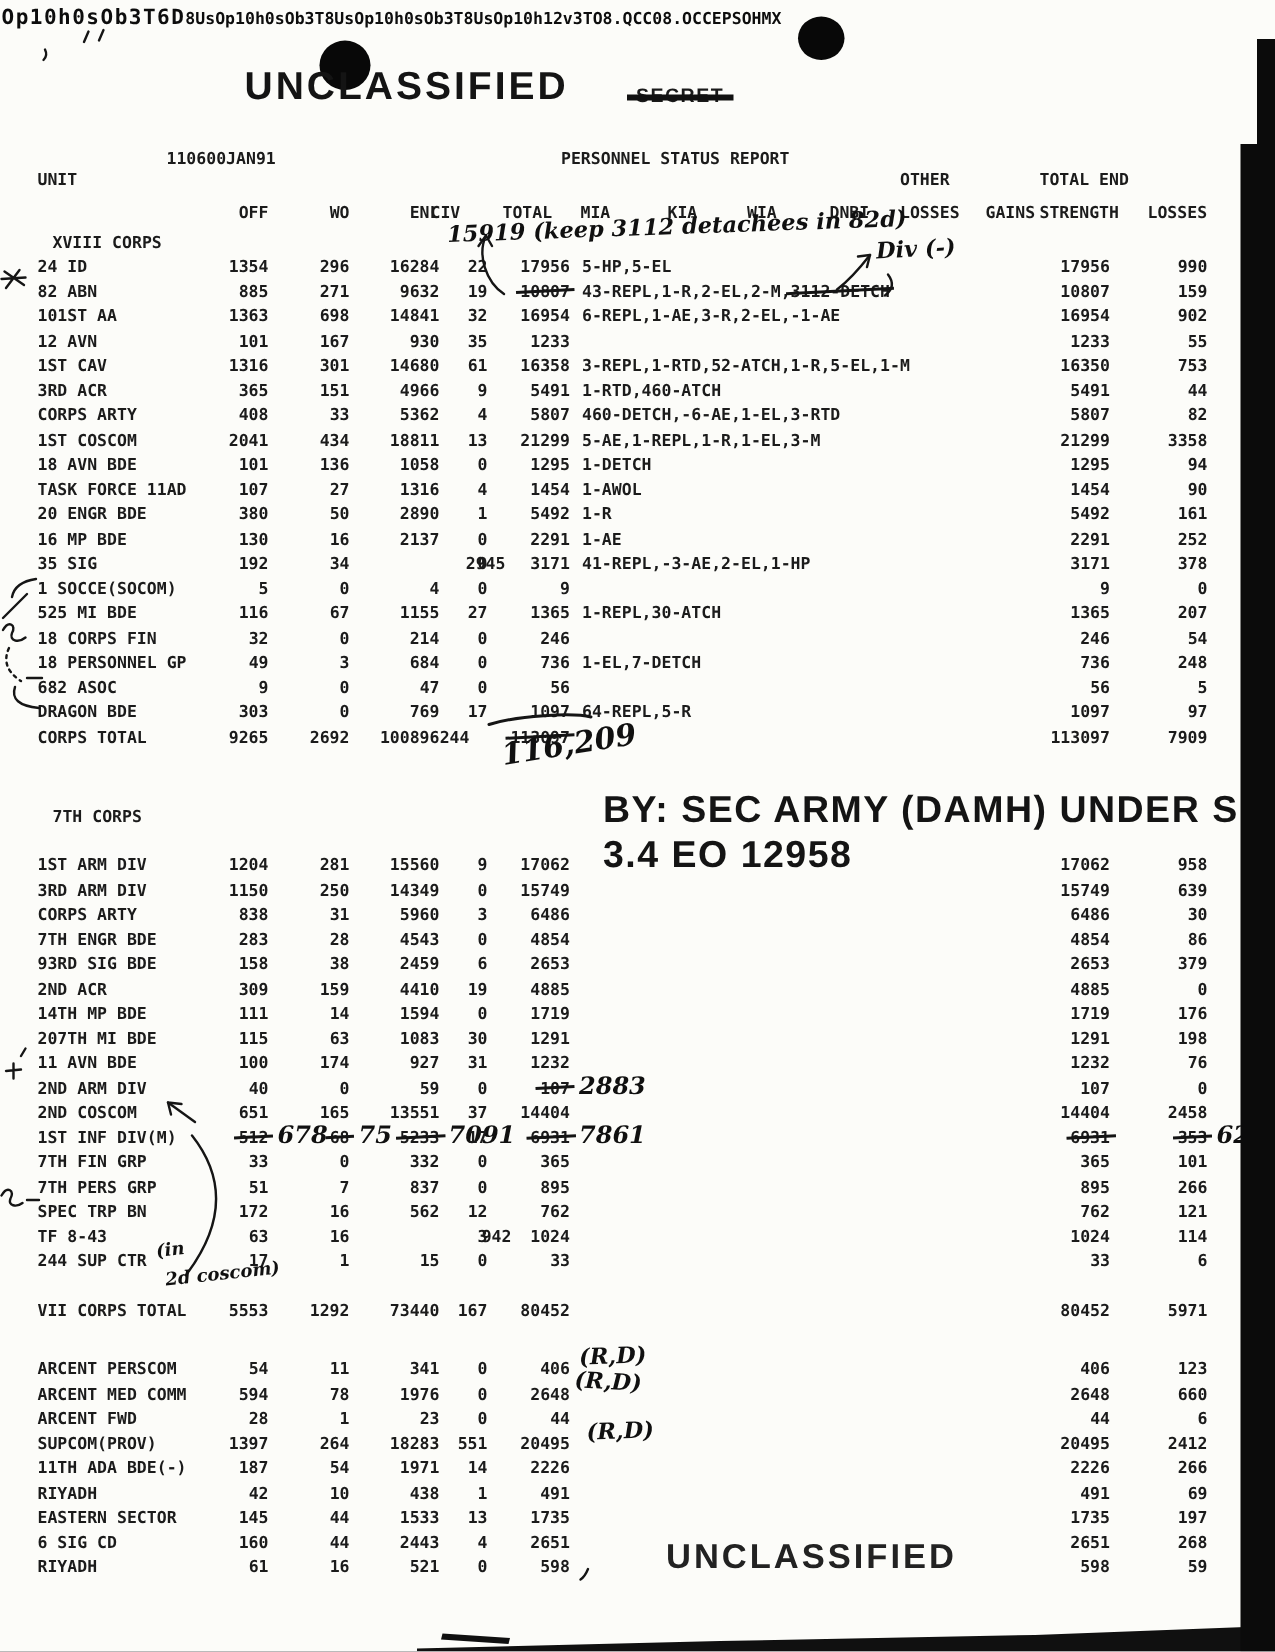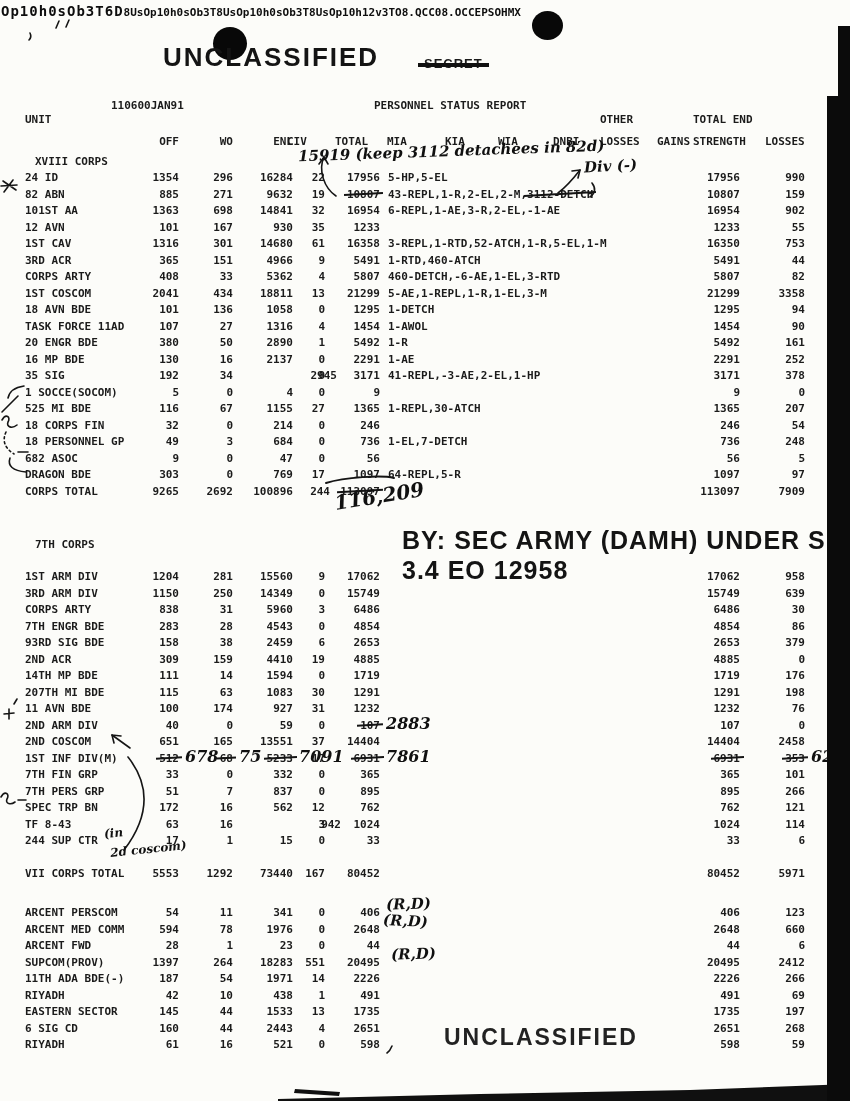--- a/index.html
+++ b/index.html
@@ -268,21 +268,21 @@
         <span class="c r" style="left: 315px; width: 65px;">1097</span>
         <span class="c" style="left: 388px;">64-REPL,5-R</span>
         <span class="c r" style="left: 655px; width: 85px;">1097</span>
         <span class="c r" style="left: 745px; width: 60px;">97</span>
       </div>
       <div class="row" style="top: 484.5px;">
         <span class="c" style="left: 25px;">CORPS TOTAL</span>
         <span class="c r" style="left: 119px; width: 60px;">9265</span>
         <span class="c r" style="left: 173px; width: 60px;">2692</span>
         <span class="c r" style="left: 228px; width: 65px;">100896</span>
-        <span class="c r" style="left: 268px; width: 62px;">244</span>
+        <span class="c r" style="left: 251px; width: 62px;">244</span>
         <span class="c r" style="left: 315px; width: 65px;"><span class="strike">113097</span></span>
         <span class="c" style="left: 388px;"></span>
         <span class="c r" style="left: 655px; width: 85px;">113097</span>
         <span class="c r" style="left: 745px; width: 60px;">7909</span>
       </div>
       <div class="t" style="left: 35px; top: 538px;">7TH CORPS</div>
       <div class="row" style="top: 570px;">
         <span class="c" style="left: 25px;">1ST ARM DIV</span>
         <span class="c r" style="left: 119px; width: 60px;">1204</span>
         <span class="c r" style="left: 173px; width: 60px;">281</span>

